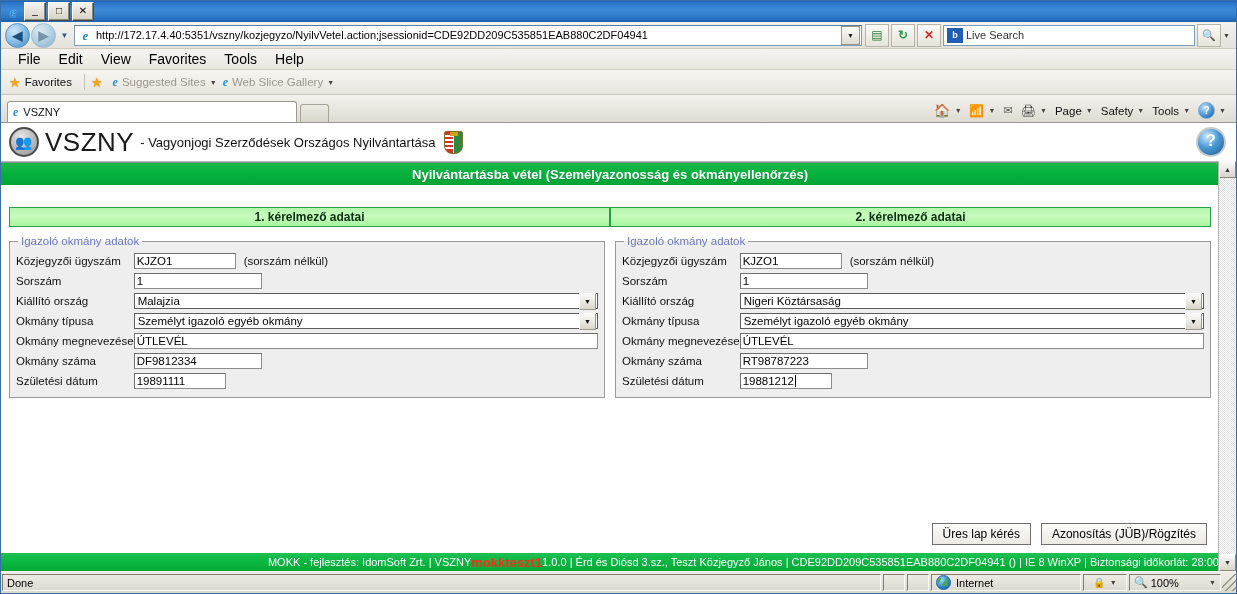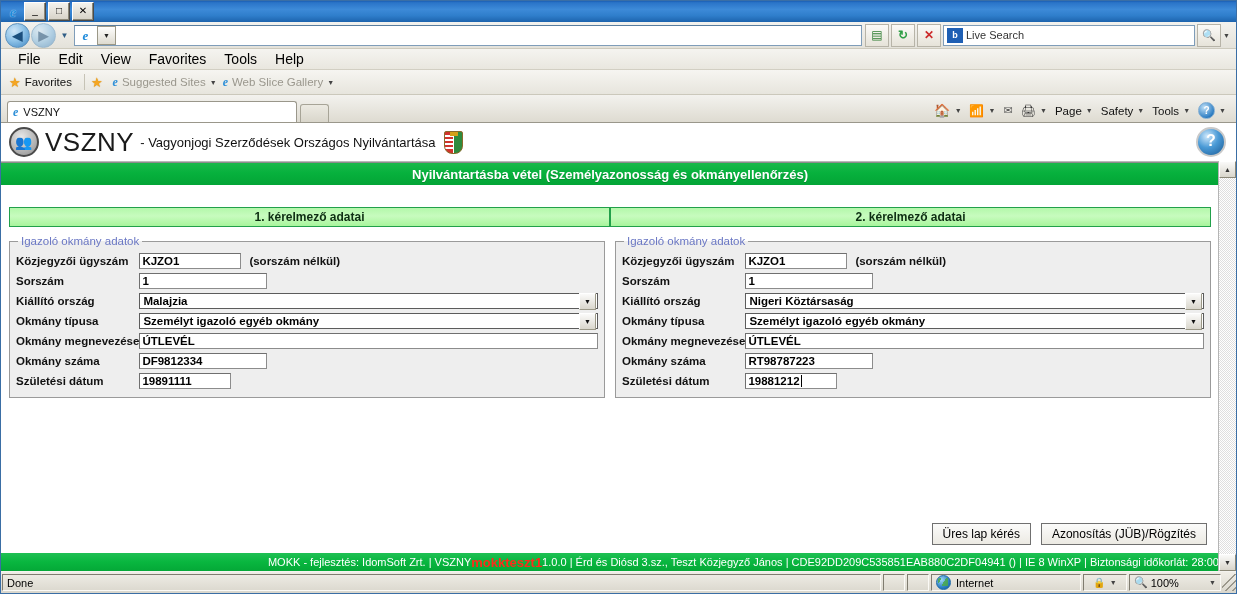--- a/index.html
+++ b/index.html
@@ -247,21 +247,21 @@
     margin-right:17px;align-items:flex-start;
   }
   fieldset.grp{
     flex:1 1 0;margin:0;padding:4px 6px 6px 6px;
     border:1px solid #9a9a9a;background:#eeeeee;
     box-sizing:border-box;
   }
   fieldset.grp legend{
     font-size:11.5px;color:#6a77c4;padding:0 3px;margin-left:2px;
   }
-  table.form{border-collapse:collapse;width:100%;font-weight:bold;}
+  table.form{border-collapse:collapse;width:100%;}
   table.form td{padding:2px 0;vertical-align:middle;}
   td.lbl{font-size:11.5px;color:#111;white-space:nowrap;padding-right:6px;width:1px;}
   .inp{
     height:16px;box-sizing:border-box;
     border:1px solid #8c8c8c;border-top-color:#6f6f6f;border-left-color:#6f6f6f;
     background:#fff;font-family:"Liberation Sans", sans-serif;font-size:11.5px;
     color:#000;padding:0 2px;line-height:14px;
     display:flex;align-items:center;
   }
   .w-ugy{width:102px;}
@@ -375,20 +375,21 @@
       <span class="winbtn">✕</span>
     </span>
   </div>
 
   <div class="navbar">
     <span class="navbtn">◀</span>
     <span class="navbtn fwd">▶</span>
     <span class="navcaret">▼</span>
     <span class="urlbox">
       <span class="favicon">e</span>
+      <span class="urltext">http://172.17.4.40:5351/vszny/kozjegyzo/NyilvVetel.action;jsessionid=CDE92DD209C535851EAB880C2DF04941</span>
       <span class="ddbtn">▼</span>
     </span>
     <span class="toolicon" style="color:#2e7d32;">▤</span>
     <span class="toolicon" style="color:#2e9e45;font-weight:bold;">↻</span>
     <span class="toolicon" style="color:#cc2b2b;font-weight:bold;">✕</span>
     <span class="searchbox">
       <span class="livelogo">b</span>
       <span class="sph">Live Search</span>
     </span>
     <span class="searchgo">🔍</span>

